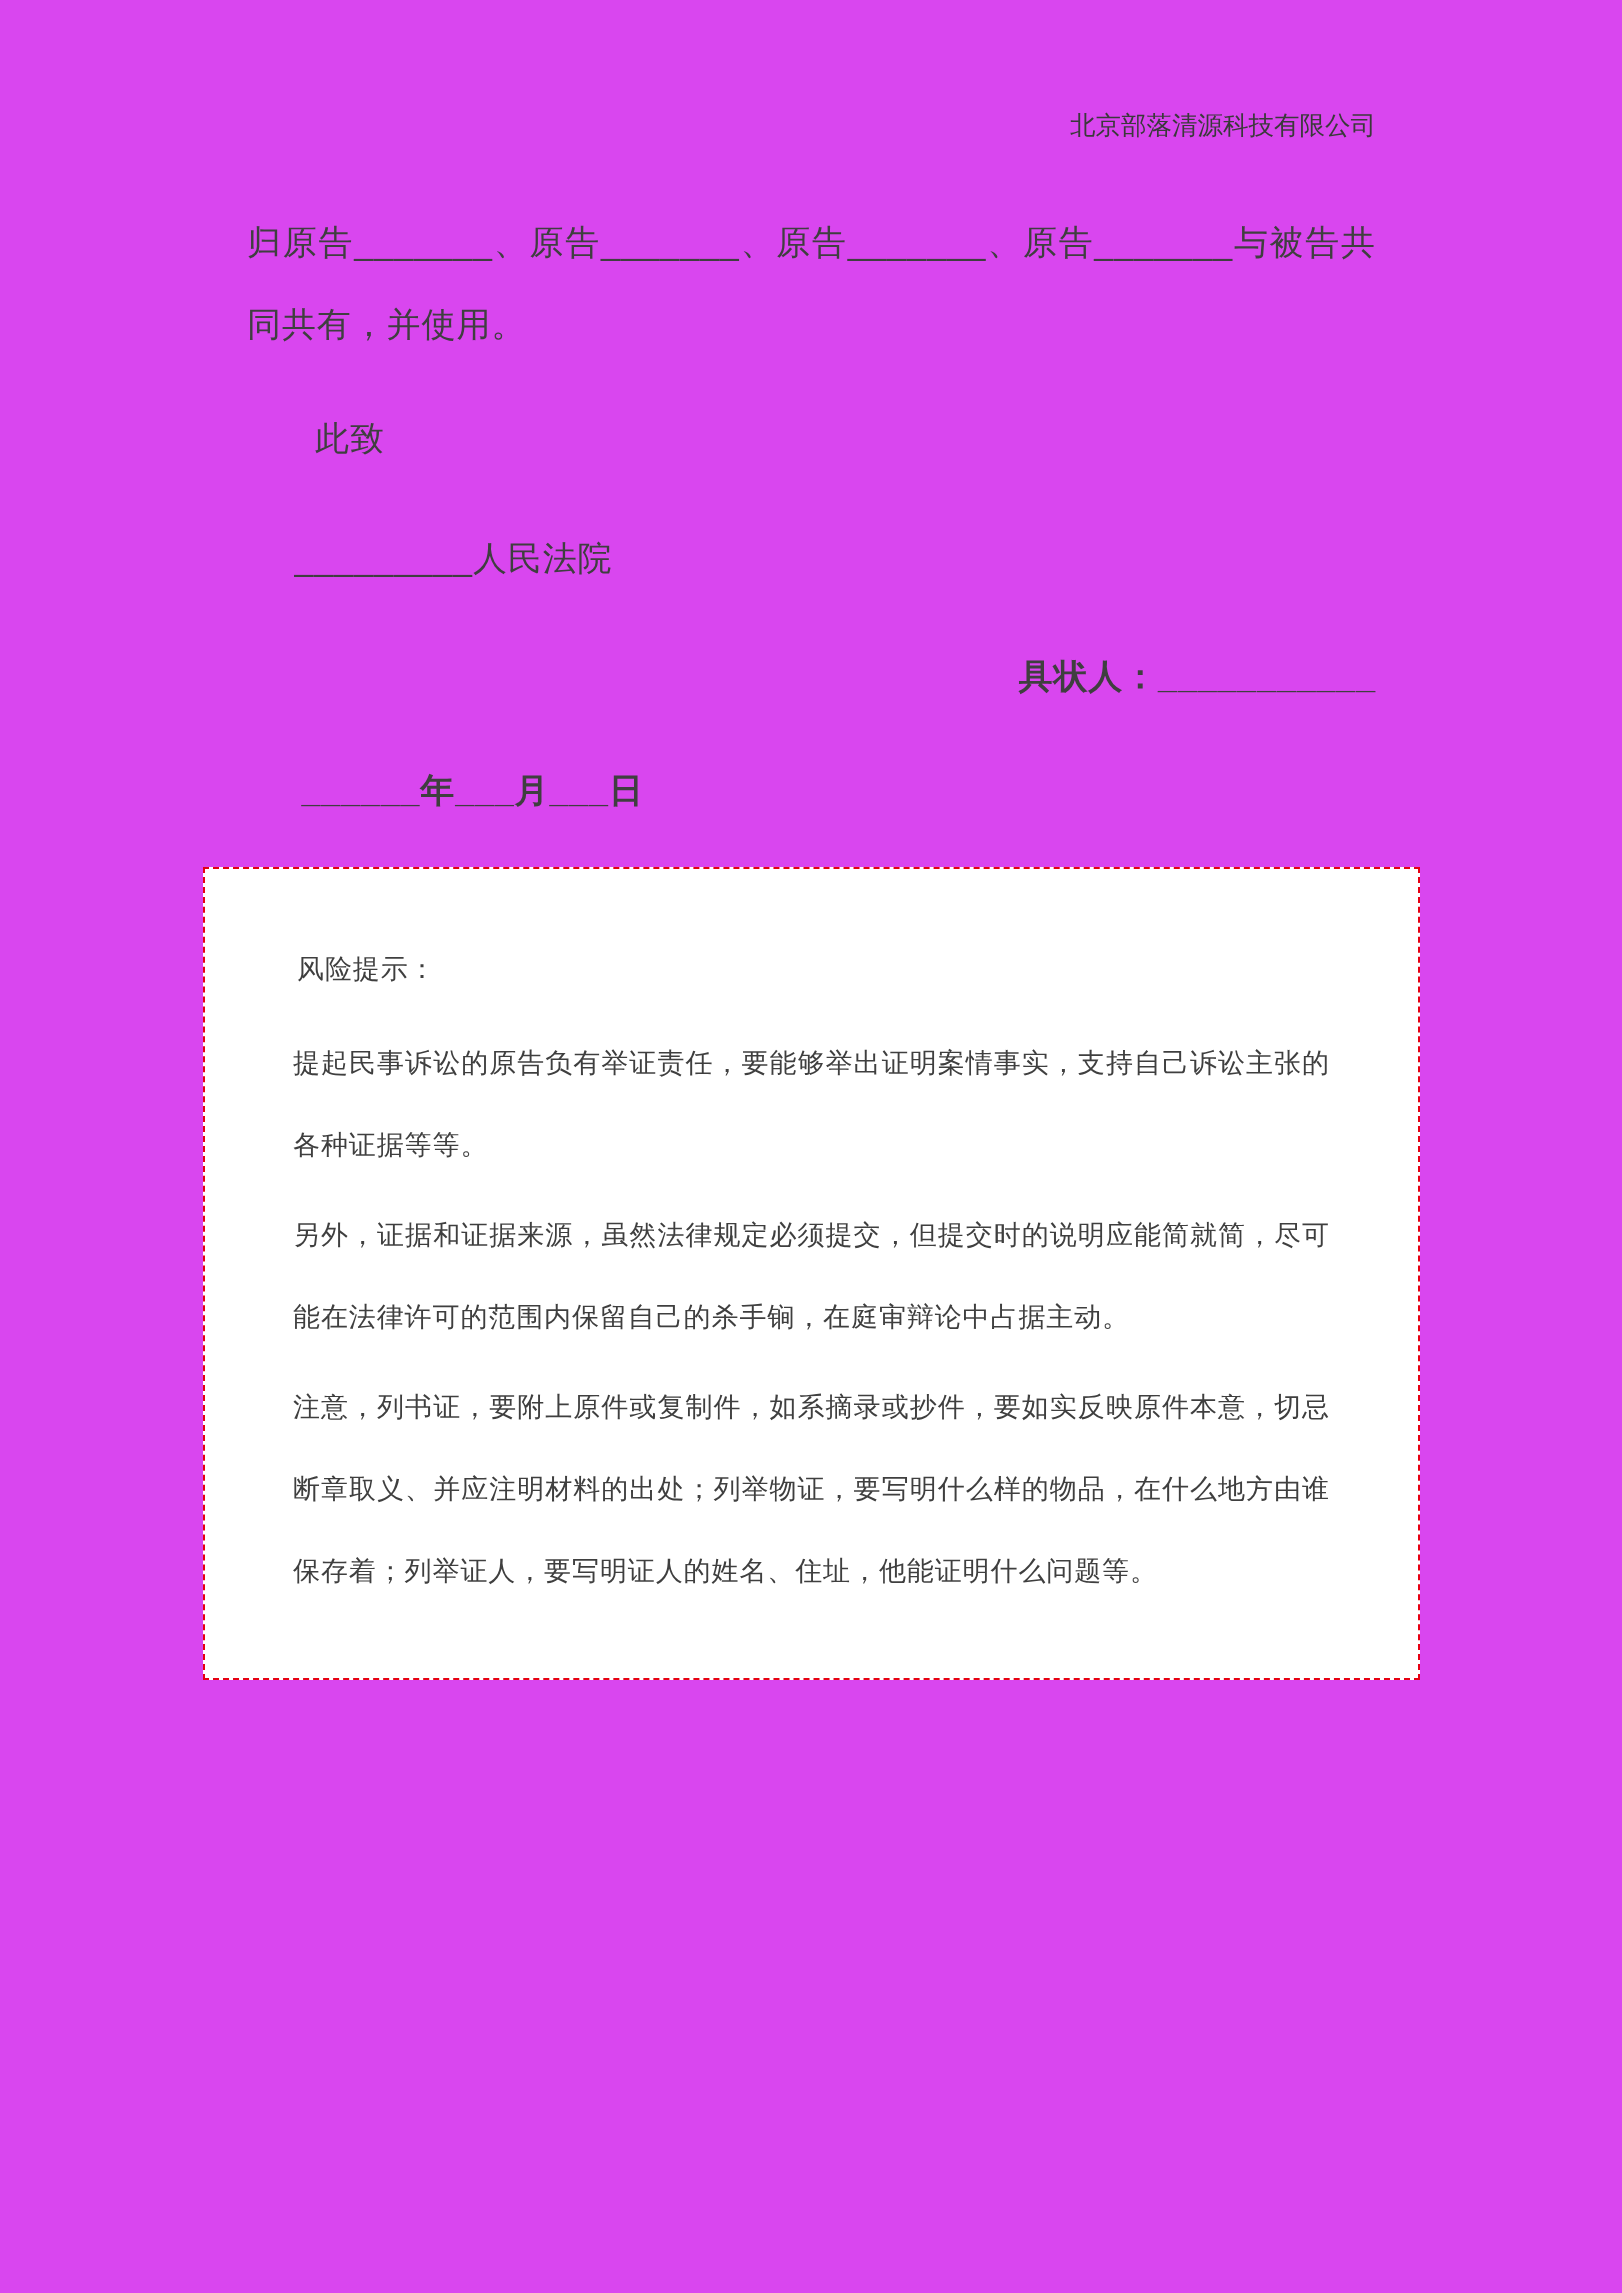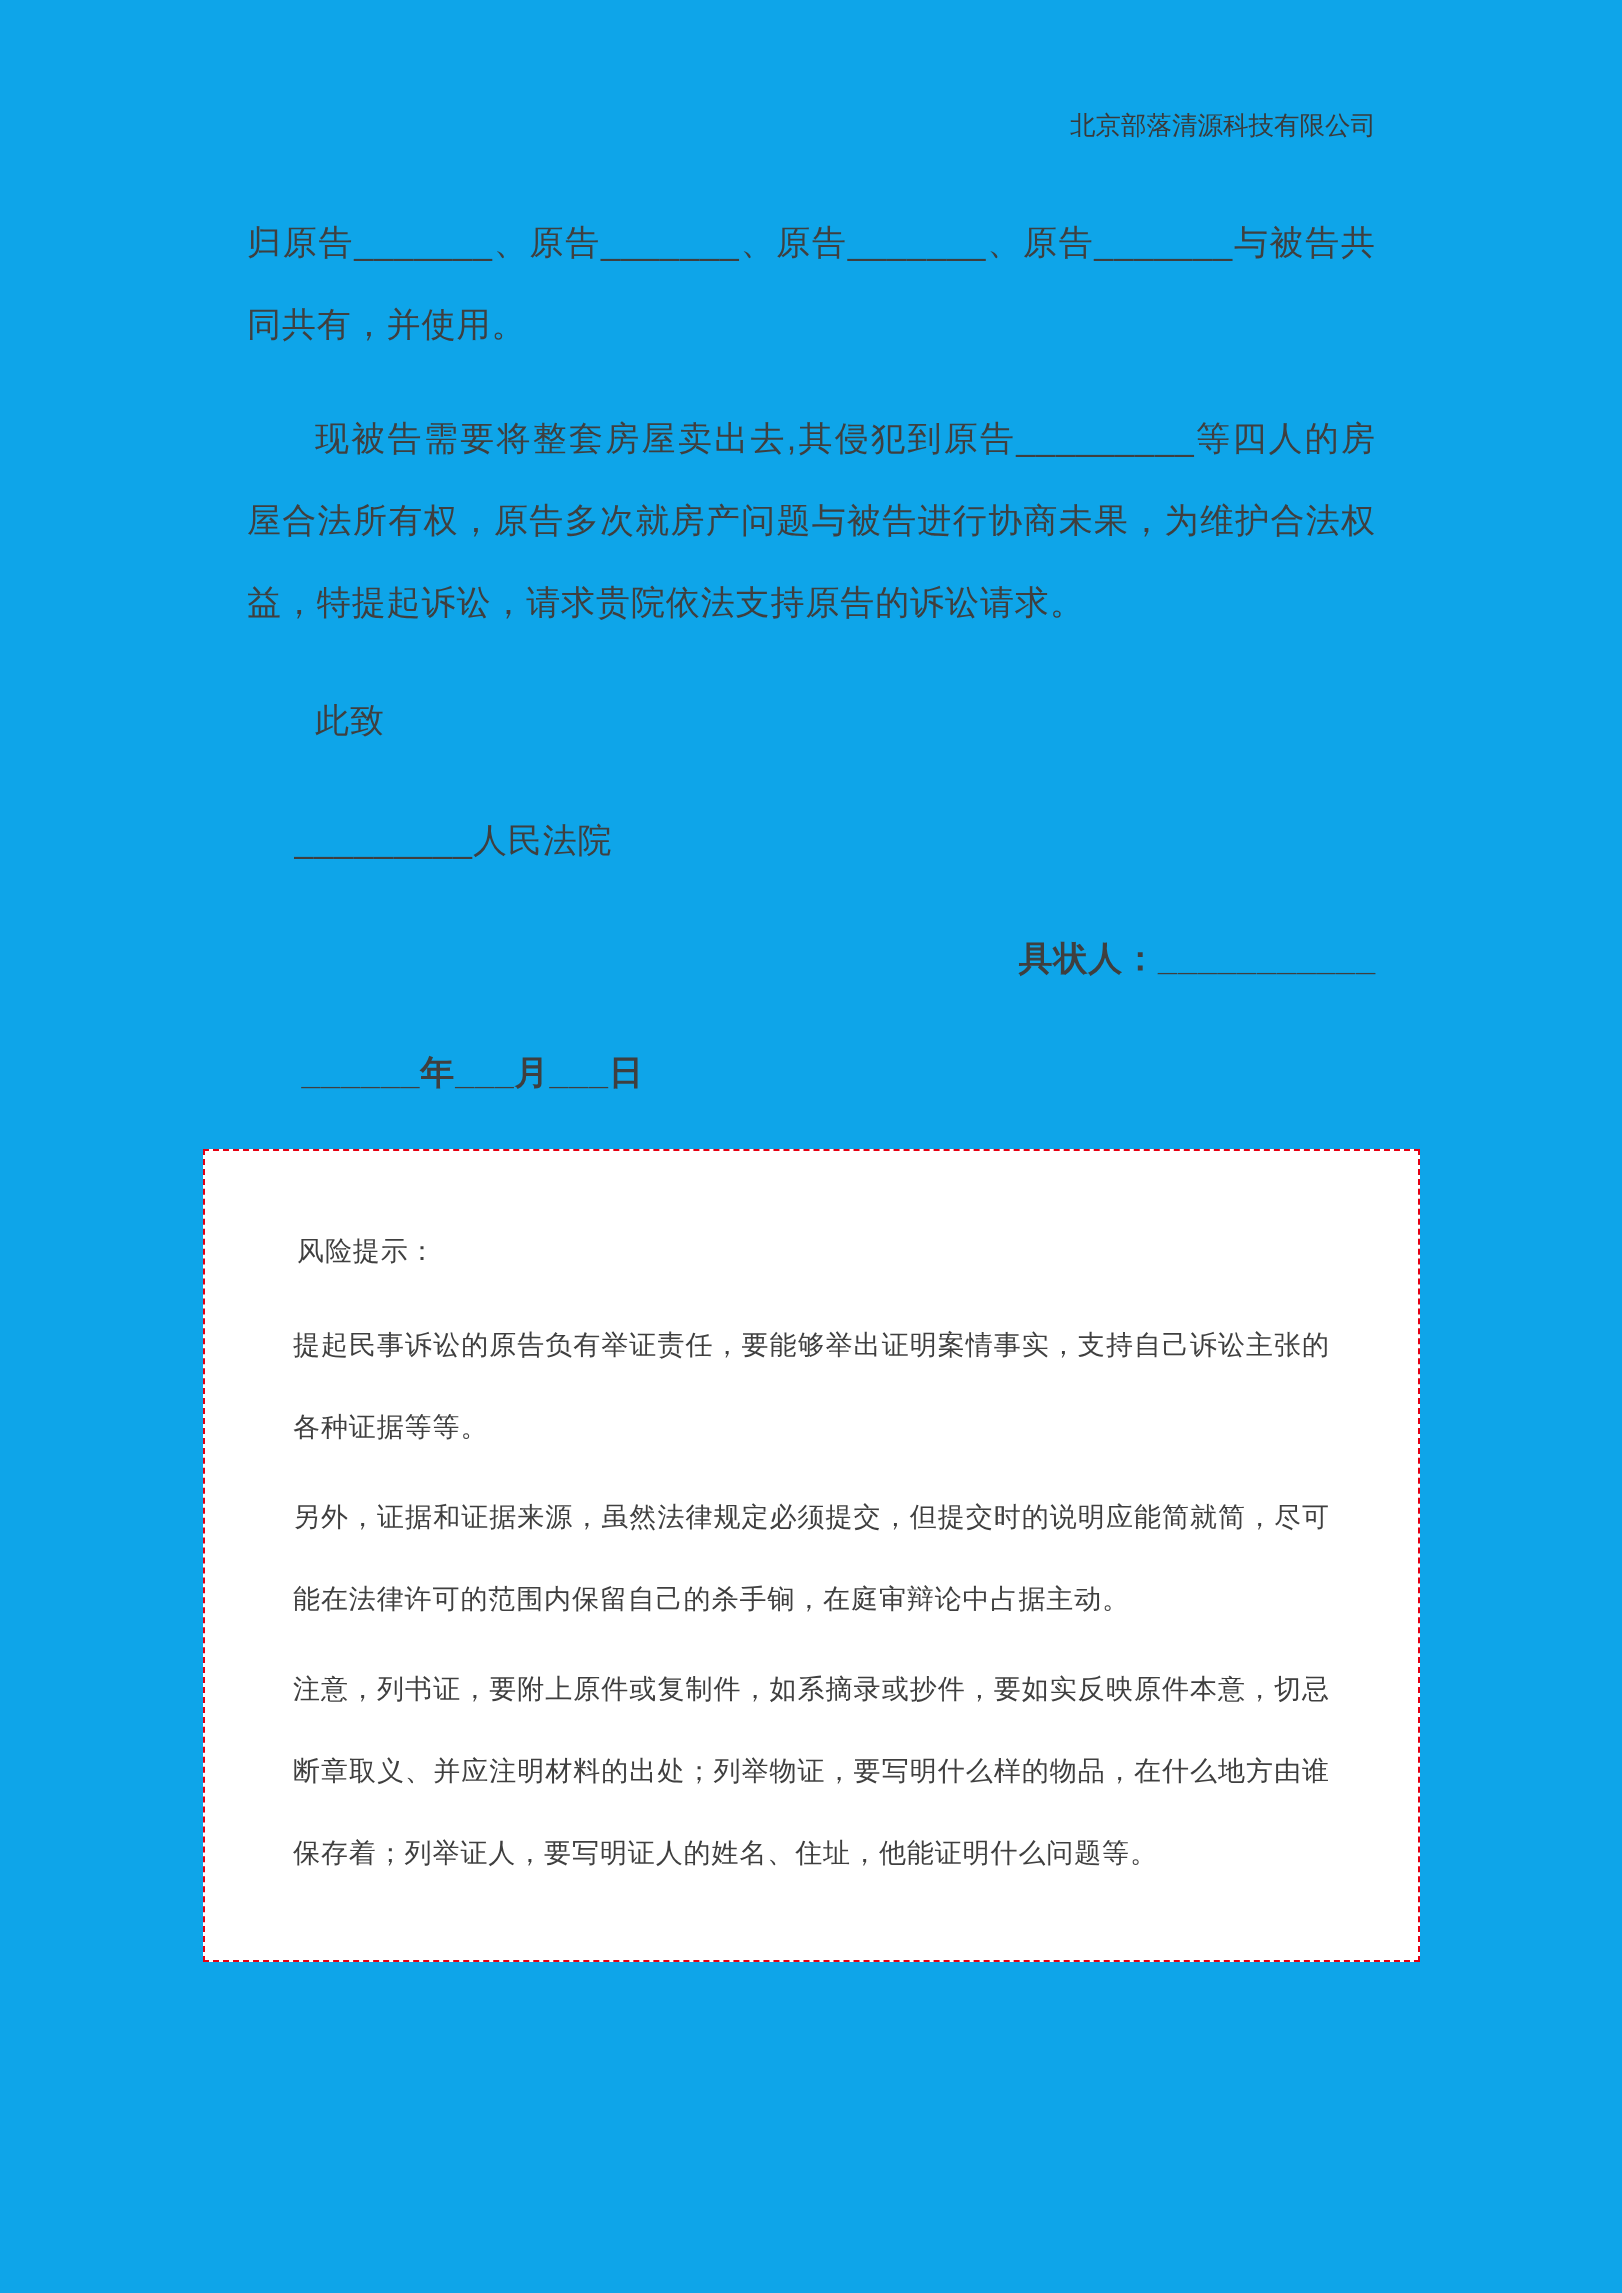--- a/index.html
+++ b/index.html
@@ -4,21 +4,21 @@
 <style>
   html, body {
     margin: 0;
     padding: 0;
     background: #ffffff;
   }
   .page {
     position: relative;
     width: 1623px;
     height: 2294px;
-    background: #0ea5e9;
+    background: #d946ef;
     font-family: "Liberation Sans", "DejaVu Sans", sans-serif;
     color: #3f3f3f;
     overflow: hidden;
     box-sizing: border-box;
     padding: 105px 247px 0 247px;
   }
   .company {
     text-align: right;
     font-size: 25.5px;
     line-height: 41px;
@@ -65,21 +65,20 @@
 </style>
 </head>
 <body>
 
 <div class="page">
 
   <p class="company">北京部落清源科技有限公司</p>
 
   <p class="body-par p1">归原告_______、原告_______、原告_______、原告_______与被告共同共有，并使用。</p>
 
-  <p class="body-par p2">现被告需要将整套房屋卖出去,其侵犯到原告_________等四人的房屋合法所有权，原告多次就房产问题与被告进行协商未果，为维护合法权益，特提起诉讼，请求贵院依法支持原告的诉讼请求。</p>
 
   <p class="body-par closing">此致</p>
 
   <p class="body-par court">_________人民法院</p>
 
   <p class="body-par signer">具状人：___________</p>
 
   <p class="body-par dateline">______年___月___日</p>
 
   <div class="risk-box">

